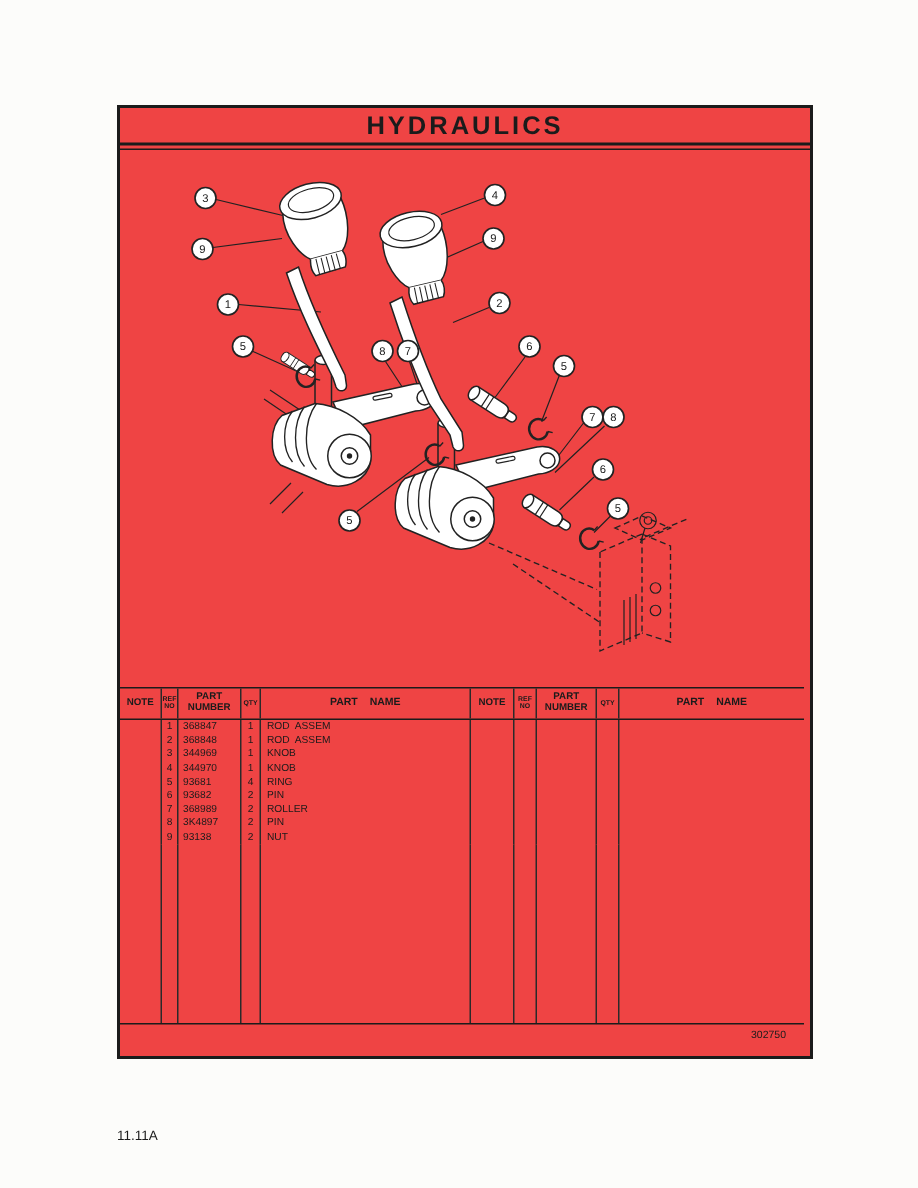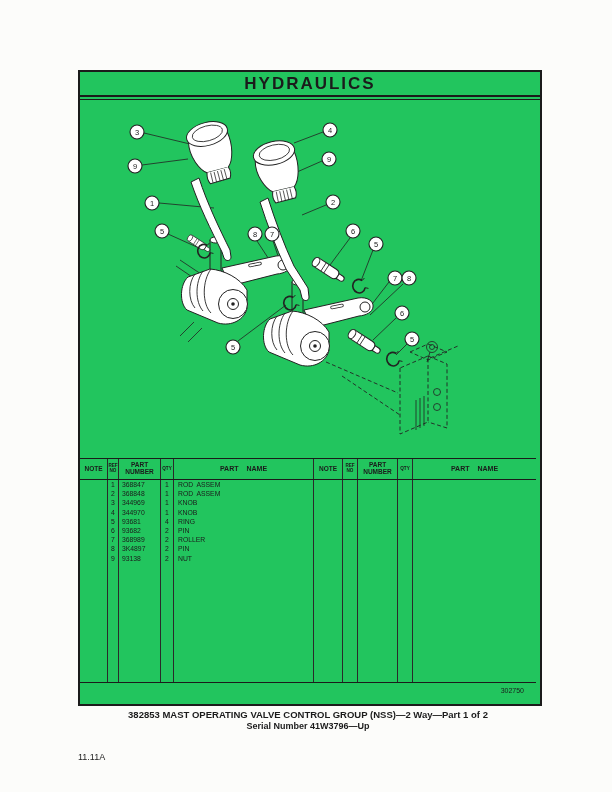--- a/index.html
+++ b/index.html
@@ -1,17 +1,17 @@
 <!DOCTYPE html>
 <html><head>
 <meta charset="utf-8">
 <style>
   html,body{margin:0;padding:0;}
   .page{position:relative;width:612px;height:792px;background:#fcfcfa;font-family:"Liberation Sans",sans-serif;color:#1b1b1b;overflow:hidden;}
-  .main-box{position:absolute;left:78px;top:70px;width:460px;height:632px;border:2px solid #1b1b1b;background:#22c55e;}
+  .main-box{position:absolute;left:78px;top:70px;width:460px;height:632px;border:2px solid #1b1b1b;background:#ef4444;}
   .title-bar{position:absolute;top:0;left:0;right:0;height:23px;border-bottom:2px solid #1b1b1b;display:flex;align-items:center;justify-content:center;font-weight:bold;font-size:17px;letter-spacing:2px;}
   .title-rule{position:absolute;top:27px;left:0;right:0;height:0;border-top:1.5px solid #1b1b1b;}
   .diagram{position:absolute;top:28px;left:0;width:456px;height:358px;}
   .ptable{position:absolute;top:386px;left:0;width:456px;}
   .tgrid{display:grid;grid-template-columns:27px 11px 42px 13px 140px 29px 15px 40px 15px 124px;}
   .thead{border-top:1px solid #1b1b1b;border-bottom:1px solid #1b1b1b;height:20px;}
   .th{display:flex;flex-direction:column;align-items:center;justify-content:center;font-weight:bold;text-align:center;line-height:1.05;}
   .th.big{font-size:6.5px;}
   .th.tiny{font-size:4.6px;}
   .th.name{font-size:7px;word-spacing:6px;}
@@ -236,19 +236,15 @@
         <div class="tc bl"></div>
         <div class="tc bl"></div>
         <div class="tc bl"></div>
         <div class="tc bl"></div>
       </div>
 
       <div class="tfoot">302750</div>
     </div>
   </div>
 
-  <div class="caption">
-    <div>382853 MAST OPERATING VALVE CONTROL GROUP (NSS)—2 Way—Part 1 of 2</div>
-    <div class="l2">Serial Number 41W3796—Up</div>
-  </div>
 
   <div class="page-code">11.11A</div>
 </div>
 
 </body></html>

